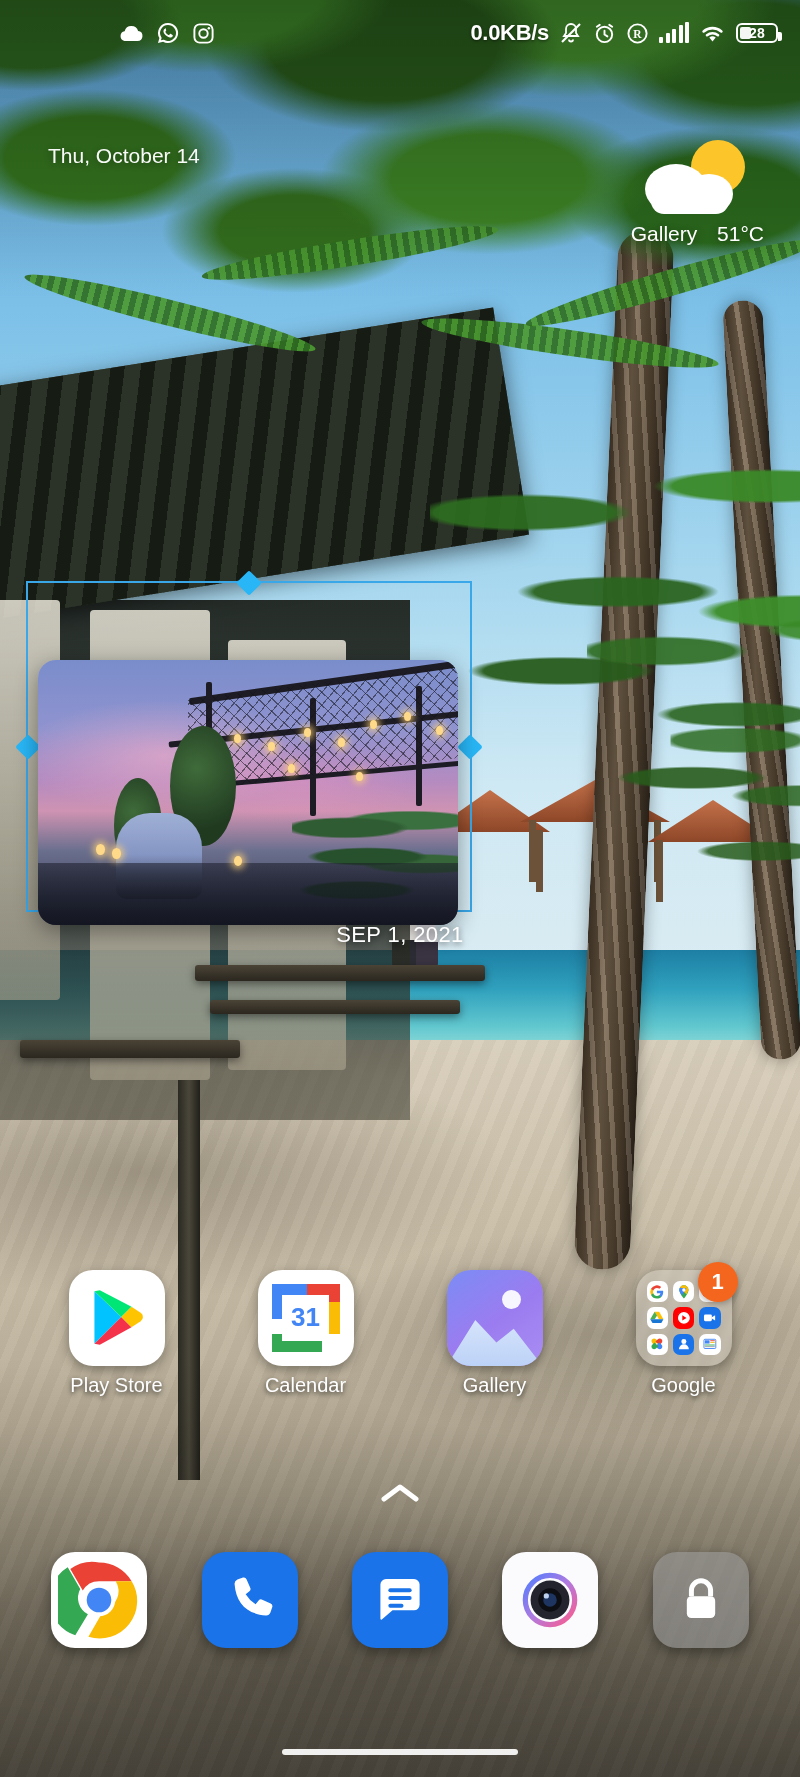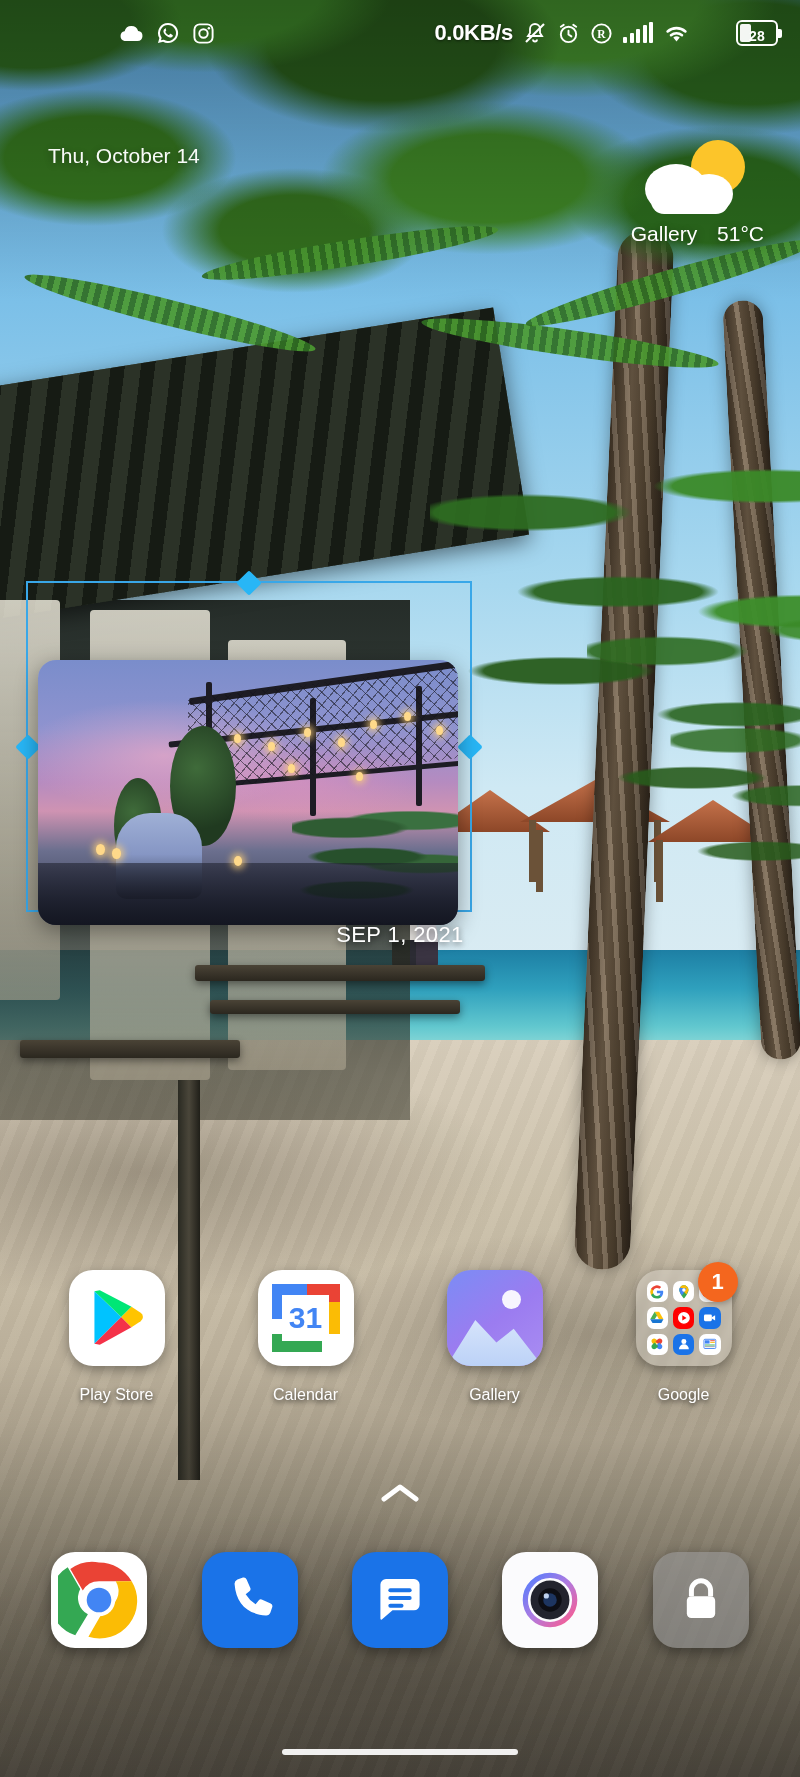--- a/index.html
+++ b/index.html
@@ -117,22 +117,22 @@
   .statusbar{
     position:absolute; left:6px; right:0; top:0; height:66px;
     display:flex; align-items:center; color:#fff;
     font-size:21px; letter-spacing:.2px;
   }
   .sb-left{ display:flex; align-items:center; gap:12px; padding-left:112px; }
   .sb-right{ margin-left:auto; display:flex; align-items:center; gap:10px; padding-right:22px; }
   .sb-ico{ display:inline-flex; align-items:center; justify-content:center; }
   .netspeed{ font-size:22px; font-weight:700; color:#fff; letter-spacing:-.3px;
     text-shadow:0 1px 3px rgba(0,0,0,.55); }
-  .batt{ position:relative; width:42px; height:26px; border:2.5px solid #fff;
-    border-radius:6px; display:flex; align-items:flex-end; justify-content:center;margin-left:36px; }
+  .batt{ position:relative; width:42px; height:20px; border:2.5px solid #fff;
+    border-radius:6px; display:flex; align-items:flex-end; justify-content:center; }
   .batt:after{ content:""; position:absolute; right:-6px; top:7px; width:4px; height:9px;
     background:#fff; border-radius:0 2px 2px 0; }
   .batt-fill{ position:absolute; left:2px; top:2px; bottom:2px; width:28%;
     background:#fff; border-radius:2px; opacity:.95; }
   .batt-num{ position:relative; font-size:14px; font-weight:700; color:#fff;
     mix-blend-mode:normal; z-index:2; }
   .sigbars{ display:flex; align-items:flex-end; gap:2.5px; height:20px; }
   .sigbars i{ display:block; width:4px; background:#fff; border-radius:1px; }
 
   
@@ -208,39 +208,39 @@
   }
 
   
   .appgrid{
     position:absolute; left:0; right:0; top:1270px;
     display:flex; justify-content:space-around; padding:0 22px;
   }
   .app{ width:130px; display:flex; flex-direction:column; align-items:center; }
   .app-icon{ width:96px; height:96px; border-radius:24px; position:relative;
     box-shadow:0 4px 12px rgba(0,0,0,.35); overflow:hidden; }
-  .app-label{ margin-top:20px; color:#fff; font-size:16px; text-align:left;
+  .app-label{ margin-top:8px; color:#fff; font-size:20px; text-align:left;
     text-shadow:0 2px 5px rgba(0,0,0,.75); white-space:nowrap; }
 
   .ic-white{ background:#fff; display:flex; align-items:center; justify-content:center; }
 
   
   .playstore svg{ width:54px; height:58px; }
   
   .gmail svg{ width:60px; height:46px; }
   
   .calendar{ background:#fff; }
   .cal-inner{ position:absolute; left:14px; top:14px; right:14px; bottom:14px; }
   .cal-blue{ position:absolute; left:0; top:0; width:52%; height:52%; background:#4285f4; }
   .cal-red{ position:absolute; right:0; top:0; width:48%; height:26%; background:#ea4335; }
   .cal-yellow{ position:absolute; right:0; top:26%; width:26%; height:48%; background:#fbbc05; }
   .cal-green{ position:absolute; left:0; bottom:0; width:74%; height:26%; background:#34a853; }
   .cal-face{ position:absolute; left:16%; top:16%; width:68%; height:68%; background:#fff;
     display:flex; align-items:center; justify-content:center;
-    color:#4285f4; font-weight:700; font-size:30px; }
+    color:#4285f4; font-weight:700; font-size:26px; }
   
   .gallery{ background:linear-gradient(145deg,#7b8cf5 0%, #9b7cf0 52%, #a98df2 100%); }
   .gal-sun{ position:absolute; right:22px; top:20px; width:19px; height:19px;
     border-radius:50%; background:rgba(255,255,255,.92); }
   .gal-mt{ position:absolute; left:0; right:0; bottom:0; height:62px;
     background:linear-gradient(180deg,#dfeafd,#bcd2f7);
     clip-path:polygon(0 100%, 30% 26%, 52% 62%, 70% 40%, 100% 100%); }
   
   .folder{ background:rgba(255,255,255,.24); border-radius:24px;
     display:grid; grid-template-columns:repeat(3,1fr); gap:5px; padding:11px;

